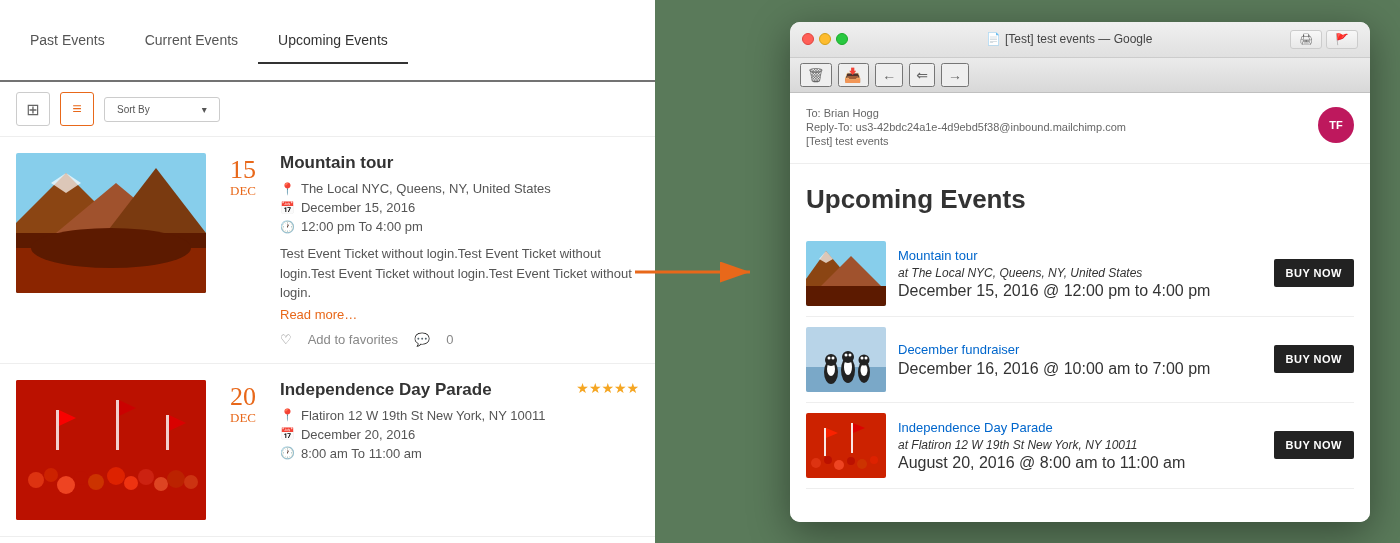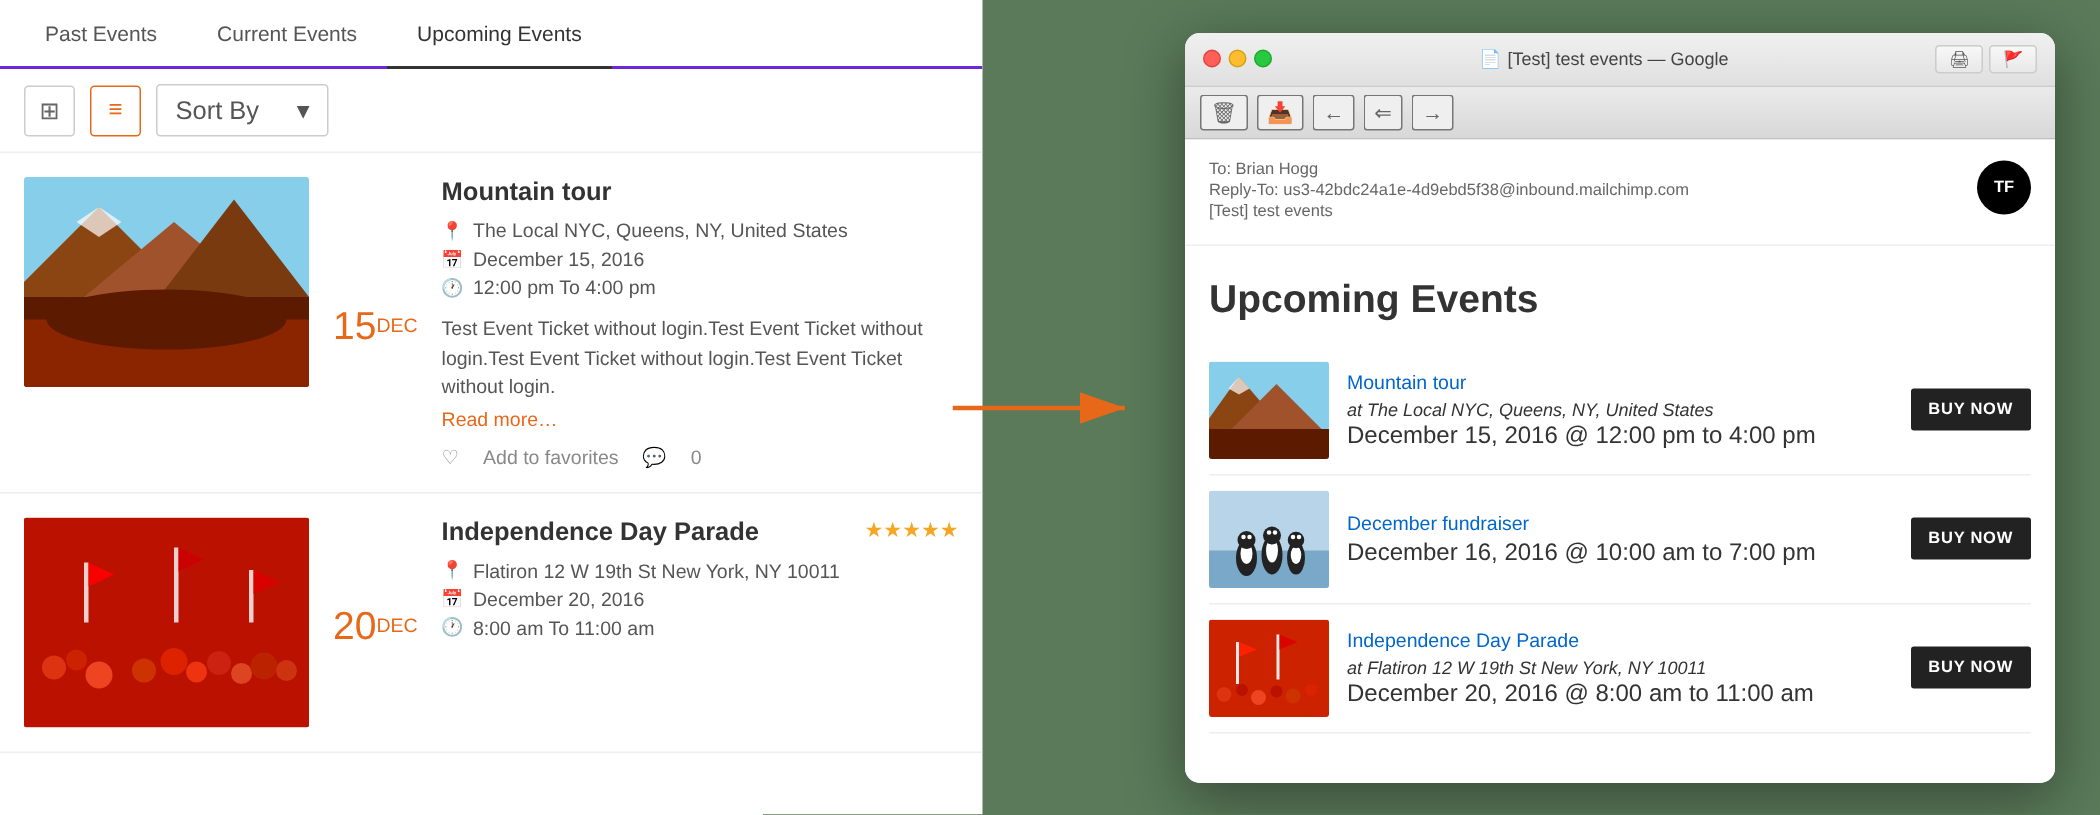--- a/index.html
+++ b/index.html
@@ -18,22 +18,22 @@
       background: #fff;
       padding: 0;
       display: flex;
       flex-direction: column;
       overflow: hidden;
     }
 
     
     .tabs {
       display: flex;
-      border-bottom: 2px solid #6d28d9;
-      padding: 0 10px;
+      border-bottom: 2px solid #737373;
+      padding: 18px 10px;
     }
     .tab {
       padding: 14px 20px;
       font-size: 14px;
       cursor: pointer;
       color: #555;
       border-bottom: 2px solid transparent;
       margin-bottom: -2px;
     }
     .tab.active {
@@ -66,24 +66,24 @@
     .view-btn.active {
       color: #e8681a;
       border-color: #e8681a;
     }
     .sort-select {
       display: flex;
       align-items: center;
       border: 1px solid #ccc;
       border-radius: 3px;
       padding: 6px 12px;
-      font-size: 17px;
+      font-size: 10px;
       color: #555;
       cursor: pointer;
-      gap: 25px;
+      gap: 52px;
       background: #fff;
     }
 
     
     .events-list {
       overflow-y: auto;
       flex: 1;
     }
     .event-item {
       display: flex;
@@ -93,23 +93,25 @@
     }
     .event-image {
       width: 190px;
       height: 140px;
       flex-shrink: 0;
       overflow: hidden;
       border-radius: 2px;
     }
     .event-date-col {
       display: flex;
+      flex-direction: column;
       align-items: center;
       min-width: 42px;
       padding-top: 4px;
+      font-family: Liberation Serif, serif;
     }
     .event-day {
       font-size: 26px;
       font-weight: 300;
       color: #e8681a;
       line-height: 1;
     }
     .event-month {
       font-size: 13px;
       color: #e8681a;
@@ -262,21 +264,21 @@
       align-items: flex-start;
     }
     .email-meta { flex: 1; }
     .email-from { font-weight: 600; font-size: 13px; color: #333; margin-bottom: 3px; }
     .email-to, .email-reply, .email-subject { font-size: 11px; color: #666; margin-bottom: 2px; }
     .email-time { font-size: 11px; color: #999; }
     .avatar-circle {
       width: 36px;
       height: 36px;
       border-radius: 50%;
-      background: #000000;
+      background: #be185d;
       color: #fff;
       display: flex;
       align-items: center;
       justify-content: center;
       font-size: 11px;
       font-weight: 600;
       flex-shrink: 0;
       margin-left: 10px;
     }
     .email-body {
@@ -581,21 +583,21 @@
               <circle cx="68" cy="47" r="4" fill="#dd2200"></circle>
               <rect x="18" y="15" width="2" height="28" fill="#fff" opacity="0.9"></rect>
               <polygon points="20,15 32,20 20,25" fill="#ff2200" opacity="0.9"></polygon>
               <rect x="45" y="10" width="2" height="30" fill="#fff" opacity="0.9"></rect>
               <polygon points="47,10 59,15 47,20" fill="#dd0000" opacity="0.9"></polygon>
             </svg>
           </div>
           <div class="event-info">
             <a class="event-link">Independence Day Parade</a>
             <div class="event-venue">at Flatiron 12 W 19th St New York, NY 10011</div>
-            <div class="event-datetime">December 20, 2016 @ 8:00 am to 11:00 am</div>
+            <div class="event-datetime">August 20, 2016 @ 8:00 am to 11:00 am</div>
           </div>
           <button class="buy-btn">BUY NOW</button>
         </div>
 
       </div>
 
     </div>
   </div>
 </div>
 

